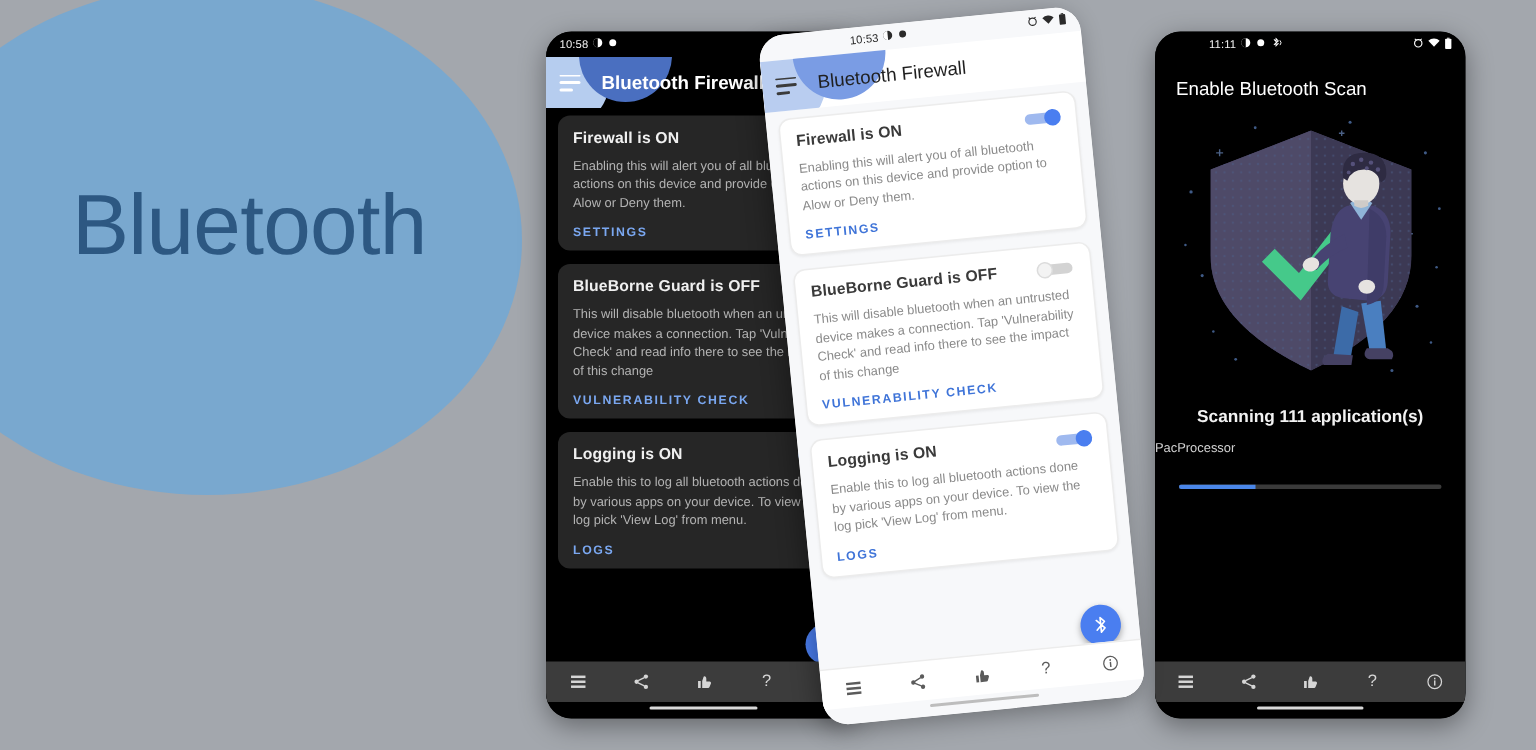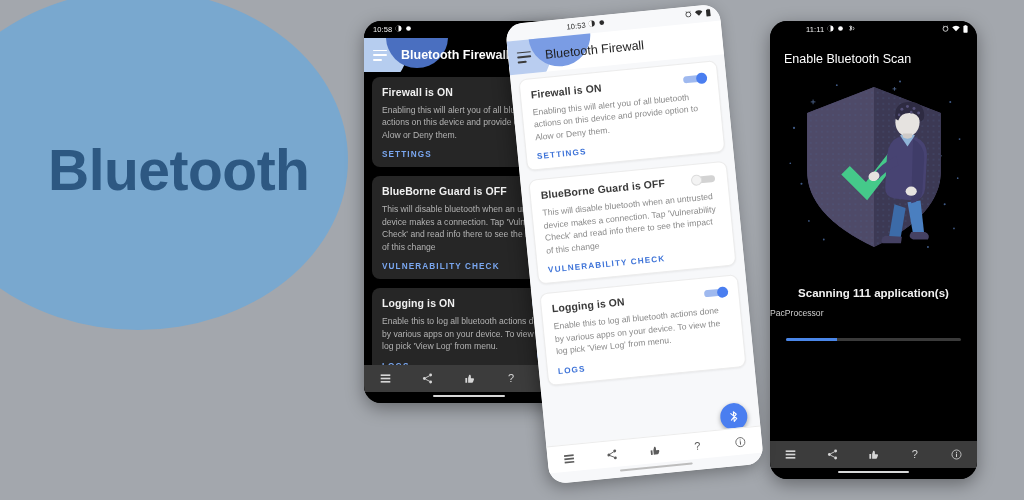--- a/index.html
+++ b/index.html
@@ -22,24 +22,23 @@
     width: 420px; height: 340px;
     background: #79a8cf;
     border-radius: 50%;
   }
   #promo-text {
     position: absolute;
     left: 48px; top: 118px;
     width: 300px;
     color: #2d5882;
     font-size: 57px;
-    font-weight: bold;
+    font-weight: normal;
     line-height: 1.14;
     letter-spacing: -0.5px;
-    margin-top: 20px;
   }
   #promo-text .l2 { display: block; }
 
   
   .phone {
     position: absolute;
     border-radius: 17px;
     overflow: hidden;
     background: #0a0a0a;
     box-shadow: 0 5px 18px rgba(0,0,0,0.38);
@@ -186,21 +185,21 @@
     width: 27px; height: 27px; border-radius: 50%;
     background: #4a7ef0;
     display: flex; align-items: center; justify-content: center;
     box-shadow: 0 2px 5px rgba(0,0,0,0.35);
   }
   .fab svg { width: 13px; height: 13px; }
 
   
   #phone-1 {
     left: 364px; top: 21px;
-    width: 210px; height: 382px;
+    width: 210px; height: 458px;
     z-index: 2;
   }
   #phone-1 .screen { background: #000; }
   #phone-1 .fab { right: 10px; bottom: 36px; }
   #phone-1 .bottomnav { bottom: 11px; }
 
   
   #phone-2-wrap {
     position: absolute;
     left: 527px; top: 13px;
@@ -230,21 +229,21 @@
   #phone-3 .scan-title {
     margin: 14px 0 0 14px;
     font-size: 12.5px; color: #fff; font-weight: normal;
   }
   #phone-3 .illo {
     position: relative;
     margin: 6px auto 0;
     width: 186px; height: 190px;
   }
   #phone-3 .scan-status {
-    margin-top: 25px; text-align: center;
+    margin-top: 10px; text-align: center;
     font-size: 11.5px; font-weight: bold; color: #f2f2f2;
   }
   #phone-3 .scan-sub {
     margin-top: 9px; 
     font-size: 8.6px; color: #d0d0d0;
   }
   #phone-3 .progress {
     margin: 20px 16px 0;
     height: 2.5px; background: #3a3a3a; border-radius: 2px;
     overflow: hidden;

